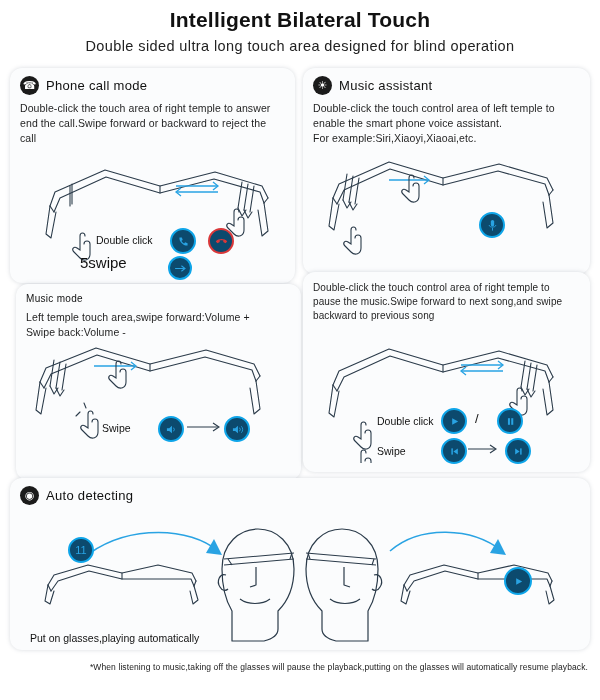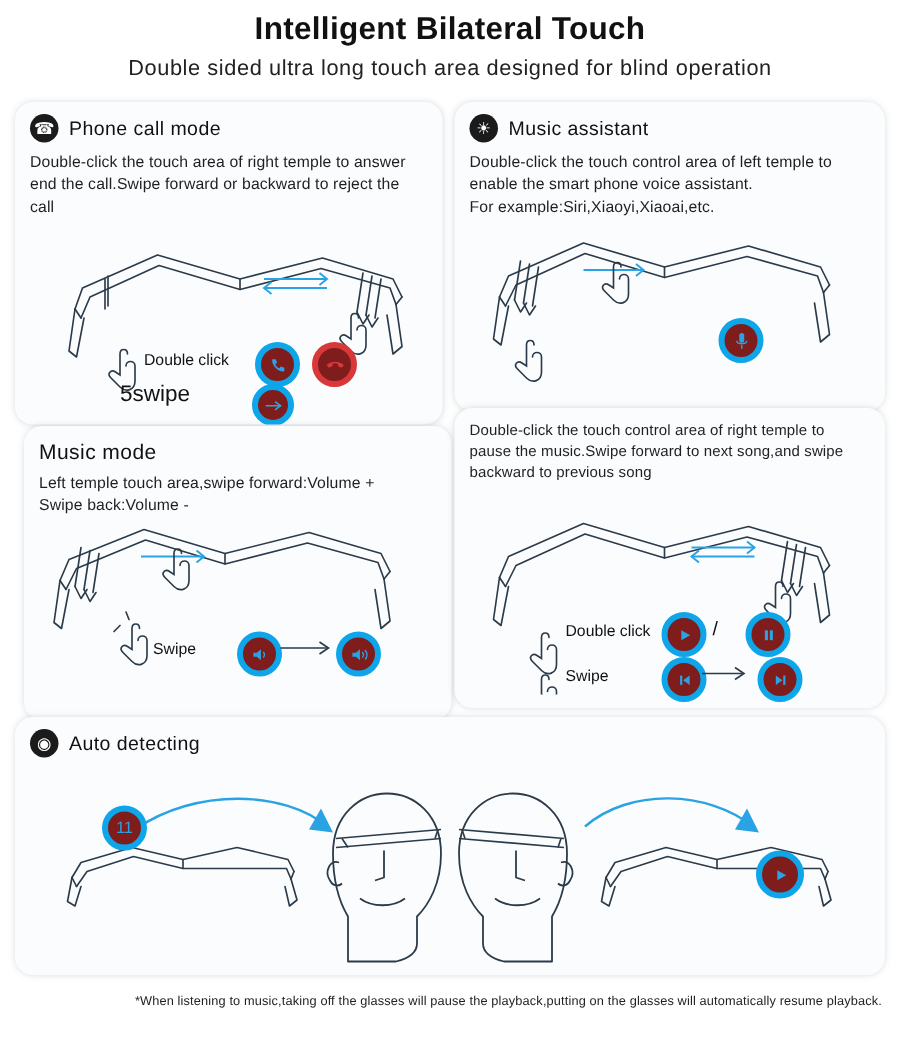--- a/index.html
+++ b/index.html
@@ -76,22 +76,22 @@
     font-size: 10px;
     line-height: 14px;
   }
   .art {
     position: relative;
     width: 100%;
   }
   .badge {
     position: absolute;
     border-radius: 50%;
-    border: 4px solid #0ea5e9;
-    background: #7f1d1d;
+    border: 2px solid #0ea5e9;
+    background: #0c4a6e;
     display: flex;
     align-items: center;
     justify-content: center;
     color: #29a3e3;
     font-size: 11px;
   }
   .legend-txt {
     position: absolute;
     font-size: 10.5px;
     color: #111;
@@ -221,21 +221,21 @@
               <path d="M1.4 6.6 C1.4 9.4 8.6 9.4 8.6 6.6" fill="none" stroke="#29a3e3" stroke-width="1"></path>
               <rect x="4.5" y="9.5" width="1" height="3"></rect>
             </g>
           </svg>
       </div>
     </div>
   </div>
 
   <div class="card" style="left:16px; top:284px; width:285px; height:196px;">
     <div class="card-head" style="padding-top:9px;">
-      <div class="head-label ct" style="font-size:14px;">Music  mode</div>
+      <div class="head-label ct" style="font-size:10px;">Music  mode</div>
     </div>
     <div class="desc" style="white-space:pre-line;">Left temple touch  area,swipe forward:Volume +
 Swipe  back:Volume -</div>
 
     <div class="art" style="height:120px;">
       <svg width="285" height="120" viewBox="0 0 285 120">
         <g fill="none" stroke="#2b3b4a" stroke-width="1.1" stroke-linejoin="round" stroke-linecap="round">
           <path d="M24 42 L30 28 L80 8 L134 24 L190 10 L238 24 L244 36"></path>
           <path d="M28 48 L35 34 L81 15 L134 31 L189 17 L236 30 L240 41"></path>
           <path d="M24 42 L28 48"></path>
@@ -426,18 +426,19 @@
       </svg>
 
       <div class="badge" style="left:58px; top:30px; width:22px; height:22px; font-size:11px;">11</div>
 
       <div class="badge" style="left:494px; top:60px; width:24px; height:24px;">
         <svg width="11" height="11" viewBox="0 0 12 12">
             <polygon points="3.5,2.4 10,6 3.5,9.6" fill="#29a3e3"></polygon>
           </svg>
       </div>
 
+      <div class="legend-txt" style="left:20px; top:125px;">Put  on  glasses,playing  automatically</div>
     </div>
   </div>
 
   <div class="footnote" style="left:48px; top:662px; width:540px;">*When listening to music,taking off the glasses will pause the playback,putting on the glasses will automatically resume playback.</div>
 
 </div>
 
 </body></html>

